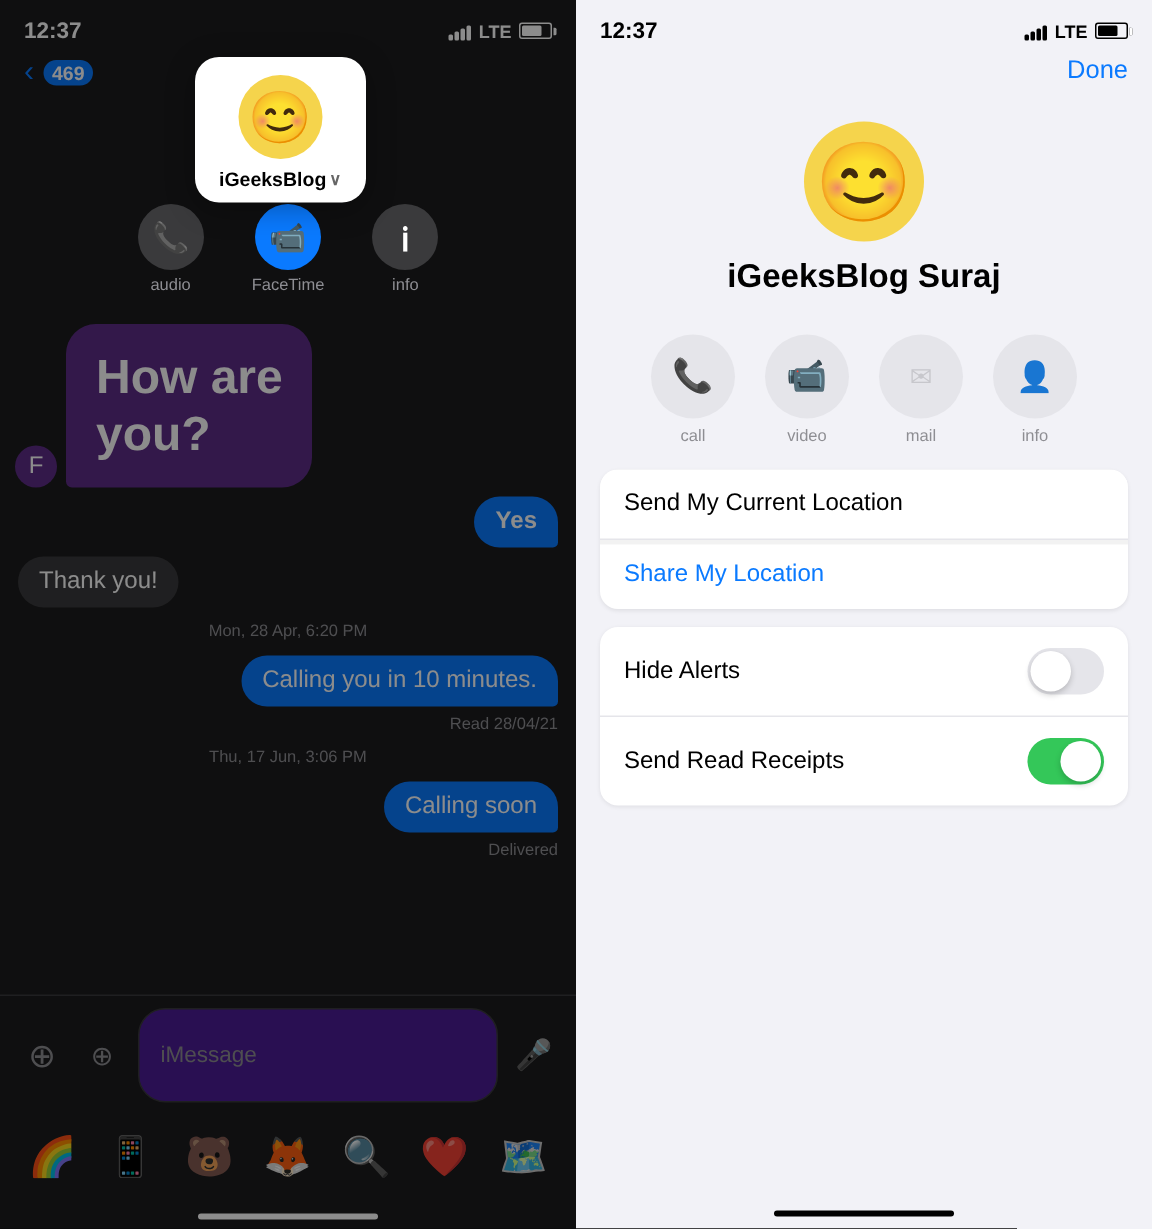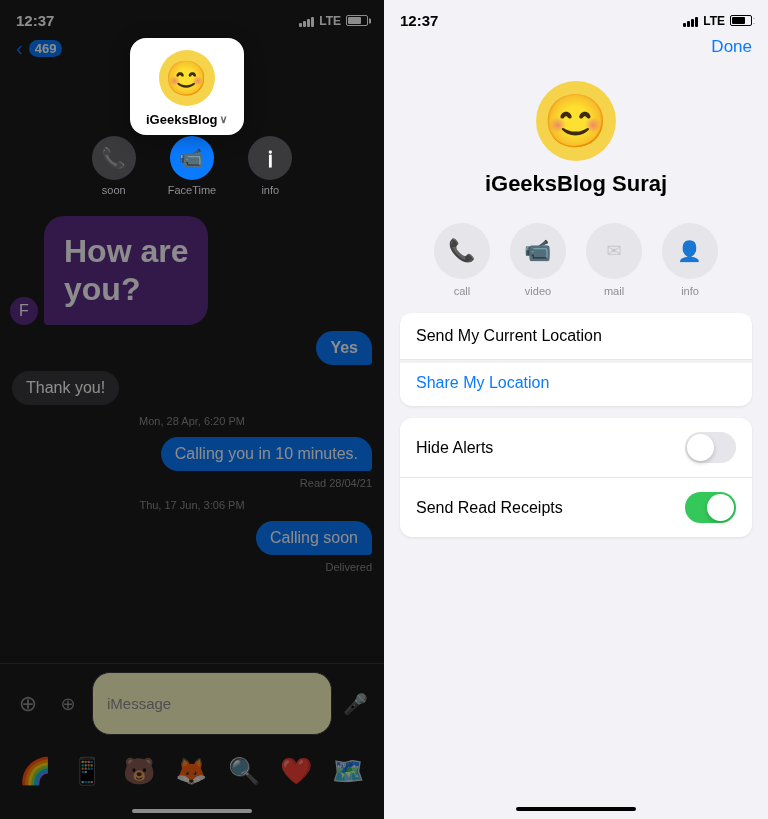--- a/index.html
+++ b/index.html
@@ -309,21 +309,21 @@
       height: 32px;
       display: flex;
       align-items: center;
       justify-content: center;
       color: #8e8e93;
       font-size: 22px;
     }
 
     .input-field {
       flex: 1;
-      background: #fef9c3;
+      background: #4c1d95;
       border-radius: 18px;
       padding: 22px 14px;
       color: #8e8e93;
       font-size: 15px;
       border: 1px solid #3a3a3c;
     }
 
     .mic-btn {
       width: 32px;
       height: 32px;
@@ -582,21 +582,21 @@
     <div class="popup-avatar">😊</div>
     <div class="popup-name">
       <span>iGeeksBlog</span>
       <span class="popup-chevron">∨</span>
     </div>
   </div>
 
   <div class="action-row" style="margin-top: 60px;">
     <div class="action-item">
       <div class="action-circle">📞</div>
-      <span class="action-label">soon</span>
+      <span class="action-label">audio</span>
     </div>
     <div class="action-item">
       <div class="action-circle active">📹</div>
       <span class="action-label">FaceTime</span>
     </div>
     <div class="action-item">
       <div class="action-circle info-circle" style="font-size:22px;color:#fff;font-weight:700;">ℹ</div>
       <span class="action-label">info</span>
     </div>
   </div>

